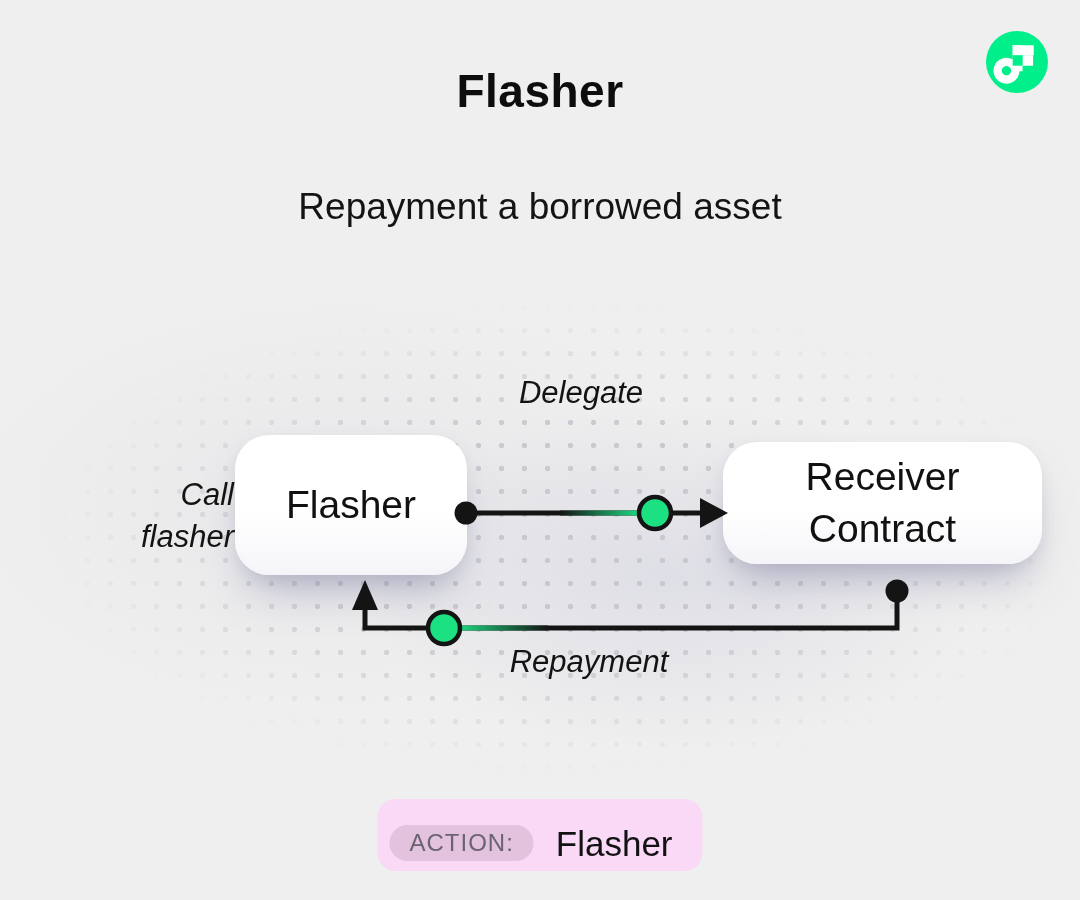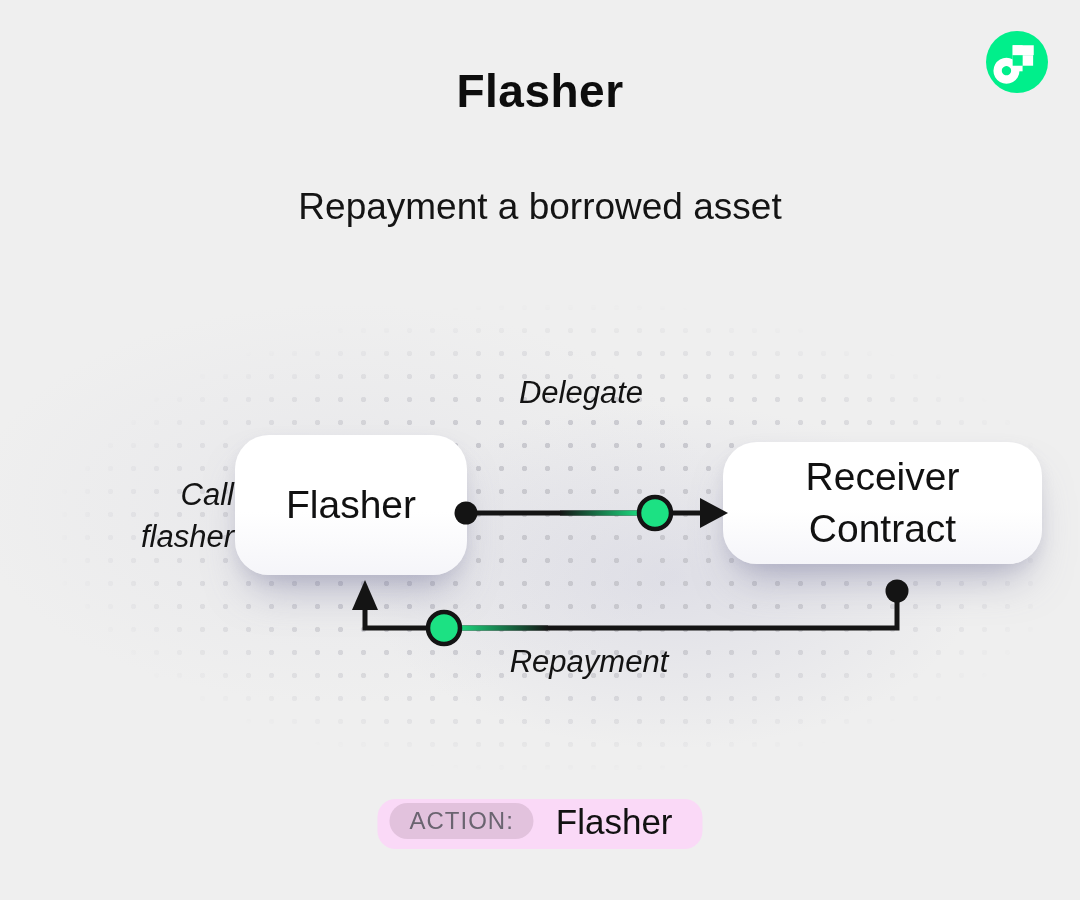--- a/index.html
+++ b/index.html
@@ -77,21 +77,21 @@
   .flow-label span { display: block; }
   .label-call      { left: 38px;  top: 474px; width: 196px; text-align: right; }
   .label-delegate  { left: 446px; top: 372px; width: 270px; }
   .label-repayment { left: 448px; top: 641px; width: 282px; }
 
   .action-bar {
     position: absolute; top: 799px; left: 50%; transform: translateX(-50%);
     display: inline-flex; align-items: center; gap: 22px;
     background: var(--pink, #fad9f7);
     border-radius: 18px;
-    padding: 4px 30px 10px 12px;
+    padding: 26px 30px 10px 12px;
   }
   .action-badge {
     background: var(--badge-bg, #e2c2dd);
     color: var(--badge-text, #6a6470);
     border-radius: 999px;
     padding: 6px 20px;
     font-size: 24px; letter-spacing: 1px; font-weight: 400;
     line-height: 1;
   }
   .action-value {

